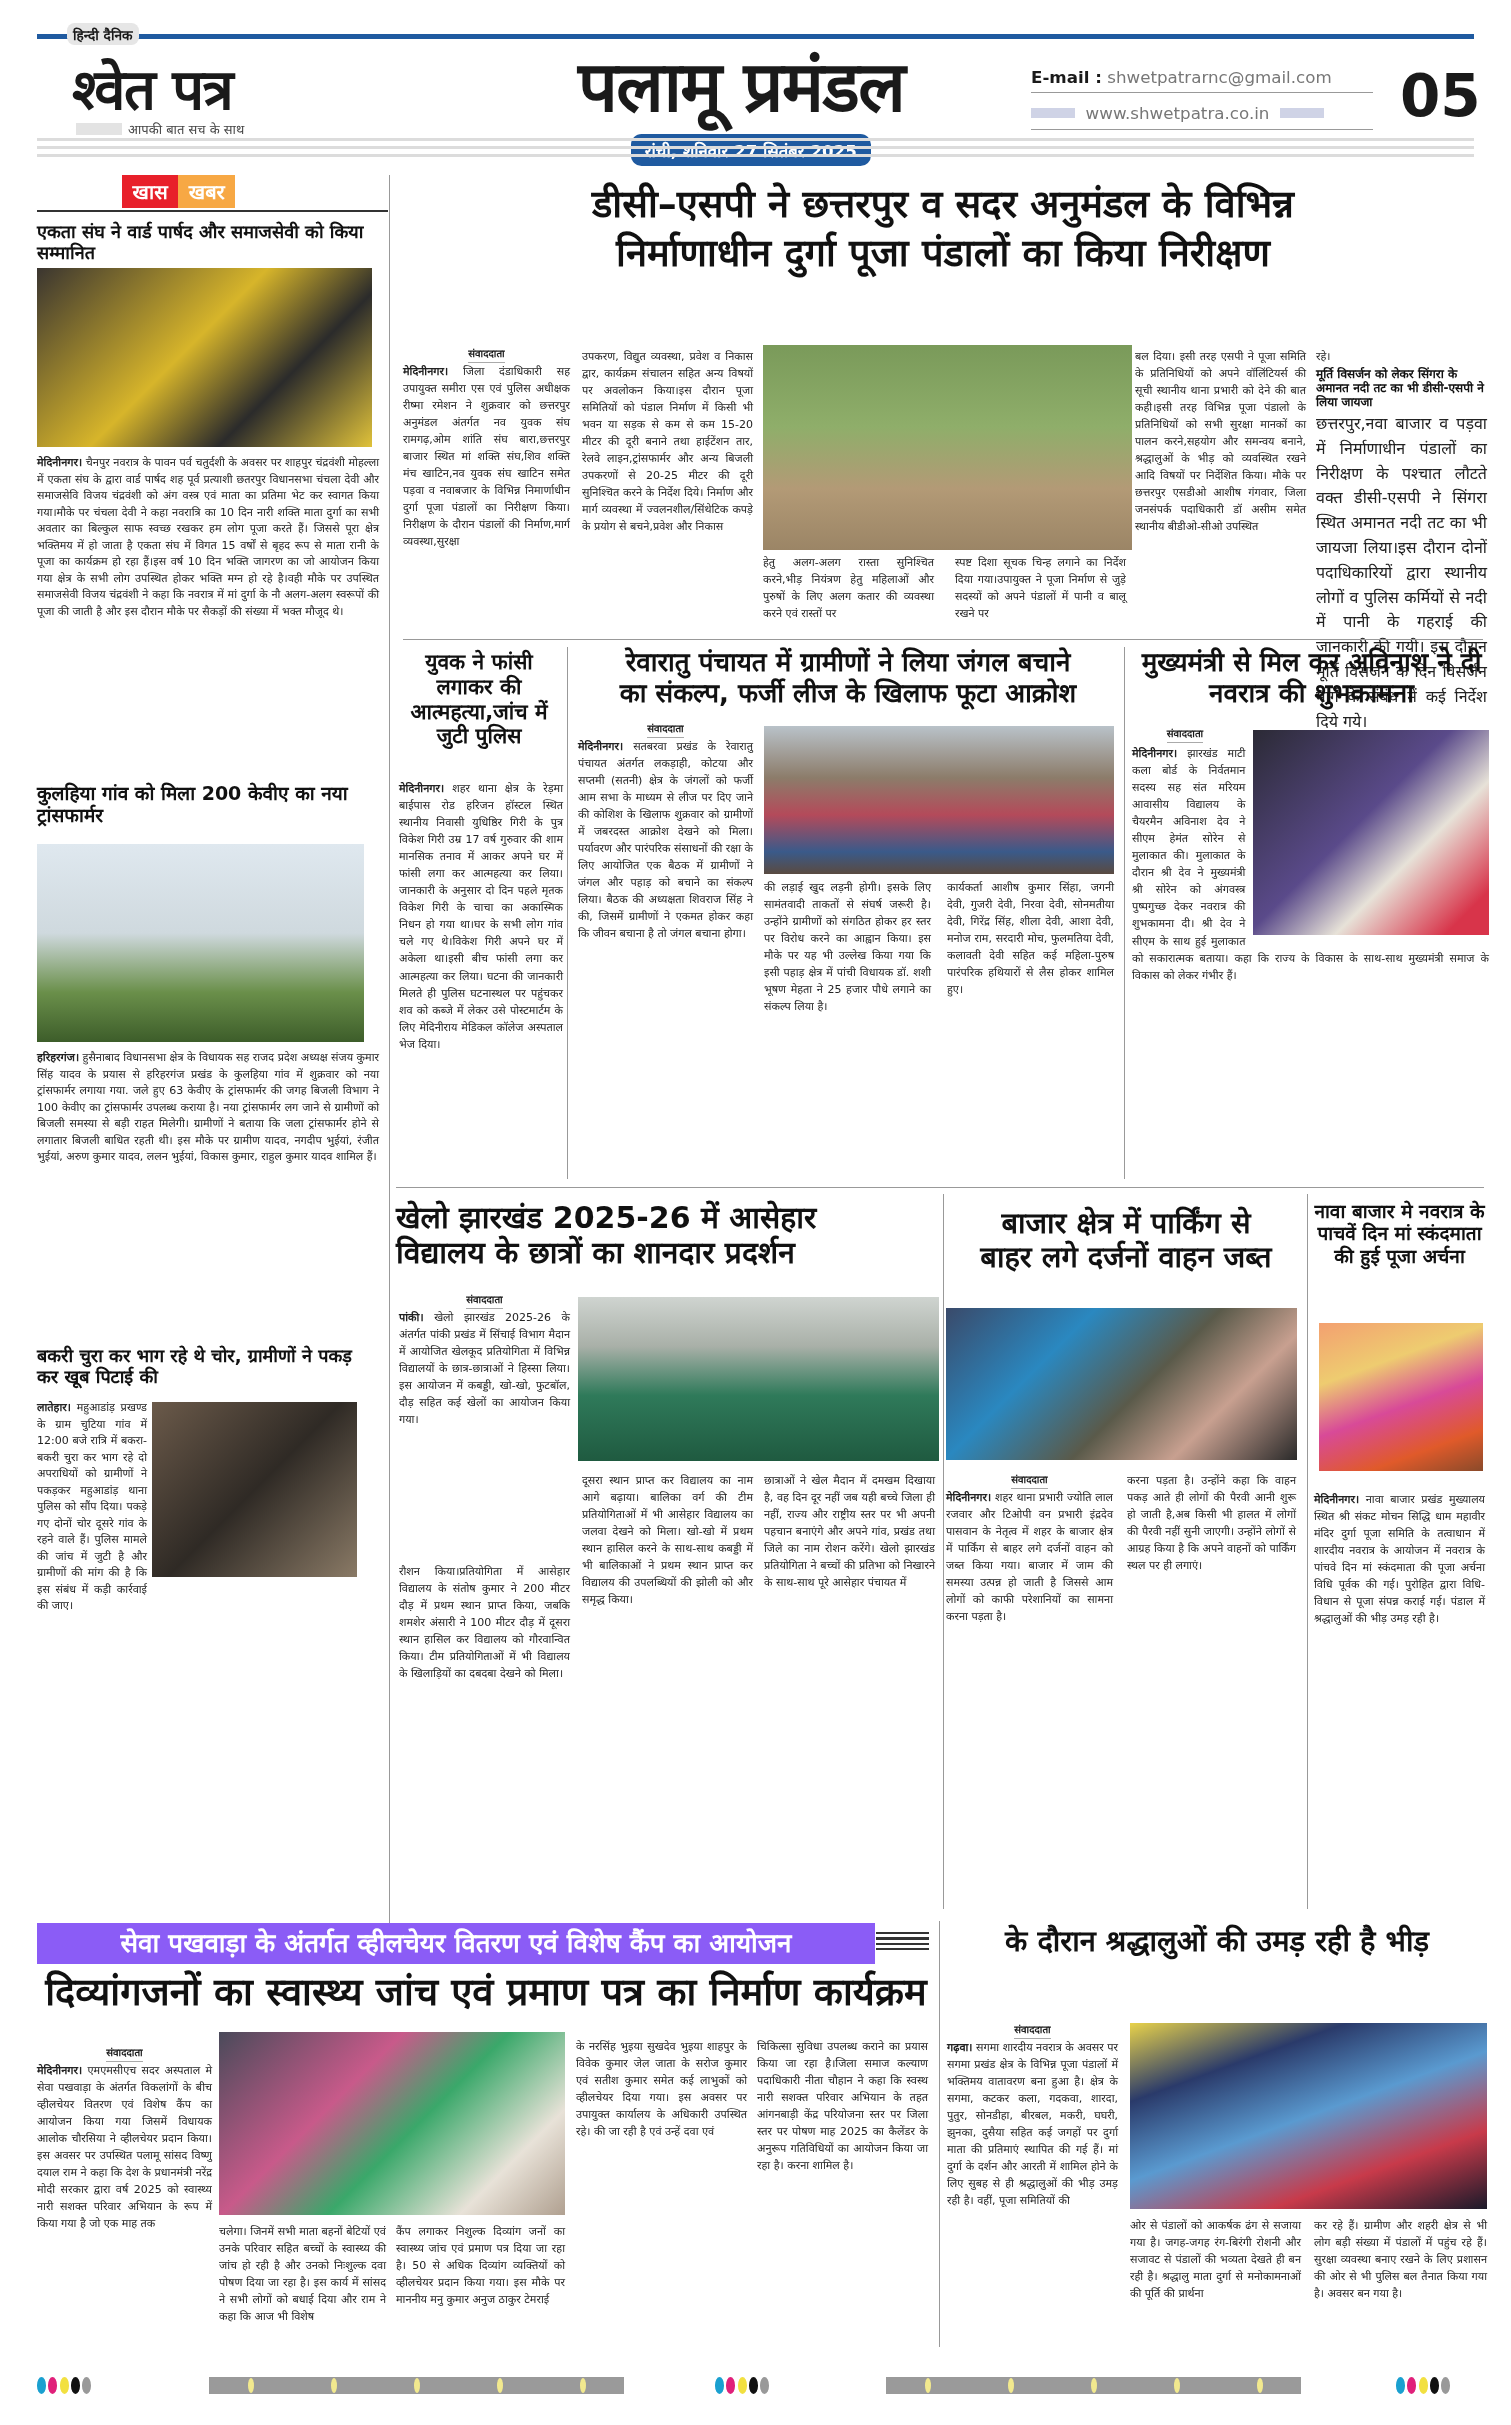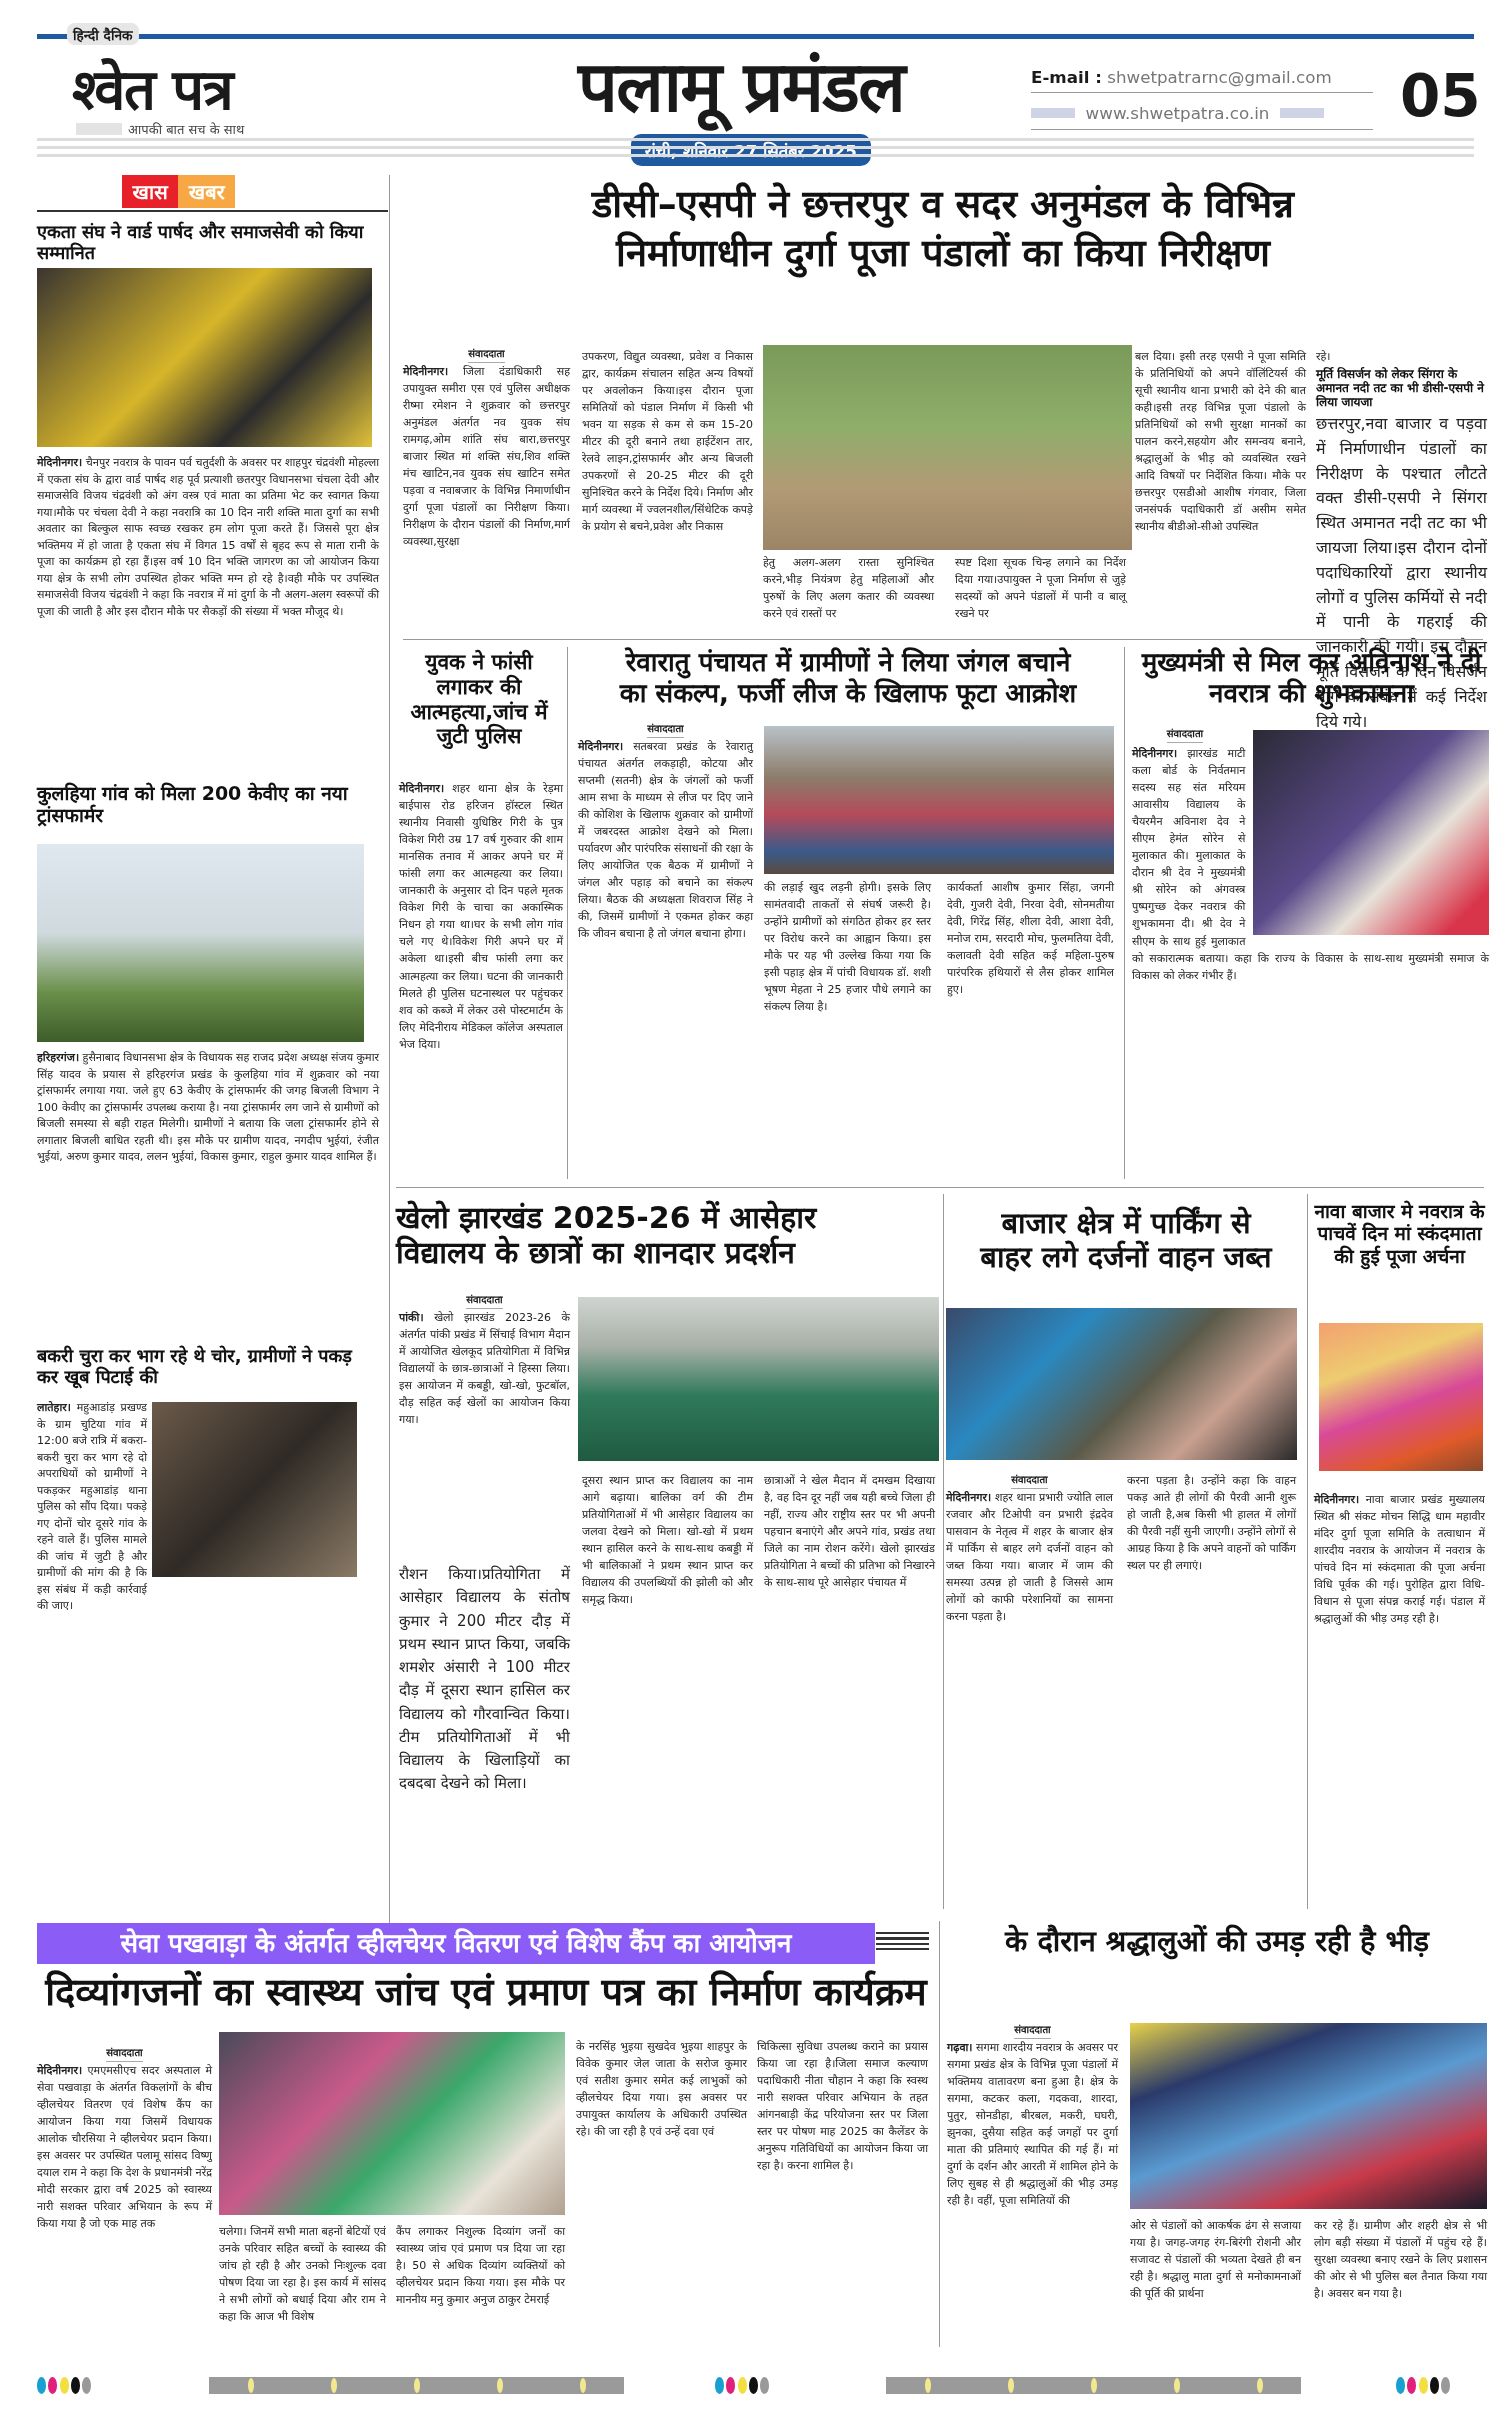--- a/index.html
+++ b/index.html
@@ -135,24 +135,24 @@
   <span>झारखंड माटी कला बोर्ड के निर्वतमान सदस्य सह संत मरियम आवासीय विद्यालय के चैयरमैन अविनाश देव ने सीएम हेमंत सोरेन से मुलाकात की। मुलाकात के दौरान श्री देव ने मुख्यमंत्री श्री सोरेन को अंगवस्त्र पुष्पगुच्छ देकर नवरात्र की शुभकामना दी। श्री देव ने सीएम के साथ हुई मुलाकात को सकारात्मक बताया। कहा कि राज्य के विकास के साथ-साथ मुख्यमंत्री समाज के विकास को लेकर गंभीर हैं।</span>
 </div>
 <div class="hline" style="left:396px;top:1187px;width:1088px"></div>
 
 <div class="col headline" style="left:396px;top:1200px;width:548px;font-size:30px">
   <div>खेलो झारखंड 2025-26 में आसेहार</div>
   <div>विद्यालय के छात्रों का शानदार प्रदर्शन</div>
 </div>
 <div class="col" style="left:399px;top:1292px;width:171px">
   <div style="text-align:center"><span class="byline">संवाददाता</span></div>
-  <div class="body" style="font-size:11px"><b>पांकी।</b> <span>खेलो झारखंड 2023-26 के अंतर्गत पांकी प्रखंड में सिंचाई विभाग मैदान में आयोजित खेलकूद प्रतियोगिता में विभिन्न विद्यालयों के छात्र-छात्राओं ने हिस्सा लिया। इस आयोजन में कबड्डी, खो-खो, फुटबॉल, दौड़ सहित कई खेलों का आयोजन किया गया।</span></div>
+  <div class="body" style="font-size:11px"><b>पांकी।</b> <span>खेलो झारखंड 2025-26 के अंतर्गत पांकी प्रखंड में सिंचाई विभाग मैदान में आयोजित खेलकूद प्रतियोगिता में विभिन्न विद्यालयों के छात्र-छात्राओं ने हिस्सा लिया। इस आयोजन में कबड्डी, खो-खो, फुटबॉल, दौड़ सहित कई खेलों का आयोजन किया गया।</span></div>
 </div>
 <div class="photo" style="left:578px;top:1297px;width:361px;height:164px;background:linear-gradient(180deg,#cfd4d0 0%,#a9b0a8 30%,#2f7a5a 60%,#1f5a40 100%)"></div>
-<div class="col body" style="left:399px;top:1563px;width:171px;font-size:15px">रौशन किया।प्रतियोगिता में आसेहार विद्यालय के संतोष कुमार ने 200 मीटर दौड़ में प्रथम स्थान प्राप्त किया, जबकि शमशेर अंसारी ने 100 मीटर दौड़ में दूसरा स्थान हासिल कर विद्यालय को गौरवान्वित किया। टीम प्रतियोगिताओं में भी विद्यालय के खिलाड़ियों का दबदबा देखने को मिला।</div>
+<div class="col body" style="left:399px;top:1563px;width:171px;font-size:11px">रौशन किया।प्रतियोगिता में आसेहार विद्यालय के संतोष कुमार ने 200 मीटर दौड़ में प्रथम स्थान प्राप्त किया, जबकि शमशेर अंसारी ने 100 मीटर दौड़ में दूसरा स्थान हासिल कर विद्यालय को गौरवान्वित किया। टीम प्रतियोगिताओं में भी विद्यालय के खिलाड़ियों का दबदबा देखने को मिला।</div>
 <div class="col body" style="left:582px;top:1472px;width:171px;font-size:11px">दूसरा स्थान प्राप्त कर विद्यालय का नाम आगे बढ़ाया। बालिका वर्ग की टीम प्रतियोगिताओं में भी आसेहार विद्यालय का जलवा देखने को मिला। खो-खो में प्रथम स्थान हासिल करने के साथ-साथ कबड्डी में भी बालिकाओं ने प्रथम स्थान प्राप्त कर विद्यालय की उपलब्धियों की झोली को और समृद्ध किया।</div>
 <div class="col body" style="left:764px;top:1472px;width:171px;font-size:11px">छात्राओं ने खेल मैदान में दमखम दिखाया है, वह दिन दूर नहीं जब यही बच्चे जिला ही नहीं, राज्य और राष्ट्रीय स्तर पर भी अपनी पहचान बनाएंगे और अपने गांव, प्रखंड तथा जिले का नाम रोशन करेंगे। खेलो झारखंड प्रतियोगिता ने बच्चों की प्रतिभा को निखारने के साथ-साथ पूरे आसेहार पंचायत में</div>
 <div class="vline" style="left:943px;top:1194px;height:715px"></div>
 
 <div class="col headline" style="left:951px;top:1206px;width:350px;text-align:center;font-size:29px">
   <div>बाजार क्षेत्र में पार्किंग से</div>
   <div>बाहर लगे दर्जनों वाहन जब्त</div>
 </div>
 <div class="photo" style="left:946px;top:1308px;width:351px;height:152px;background:linear-gradient(135deg,#3a4a6a,#2a88c0 30%,#5a5a4a 55%,#c8a090 75%,#2a2a2a)"></div>
 <div class="col" style="left:946px;top:1472px;width:167px">

